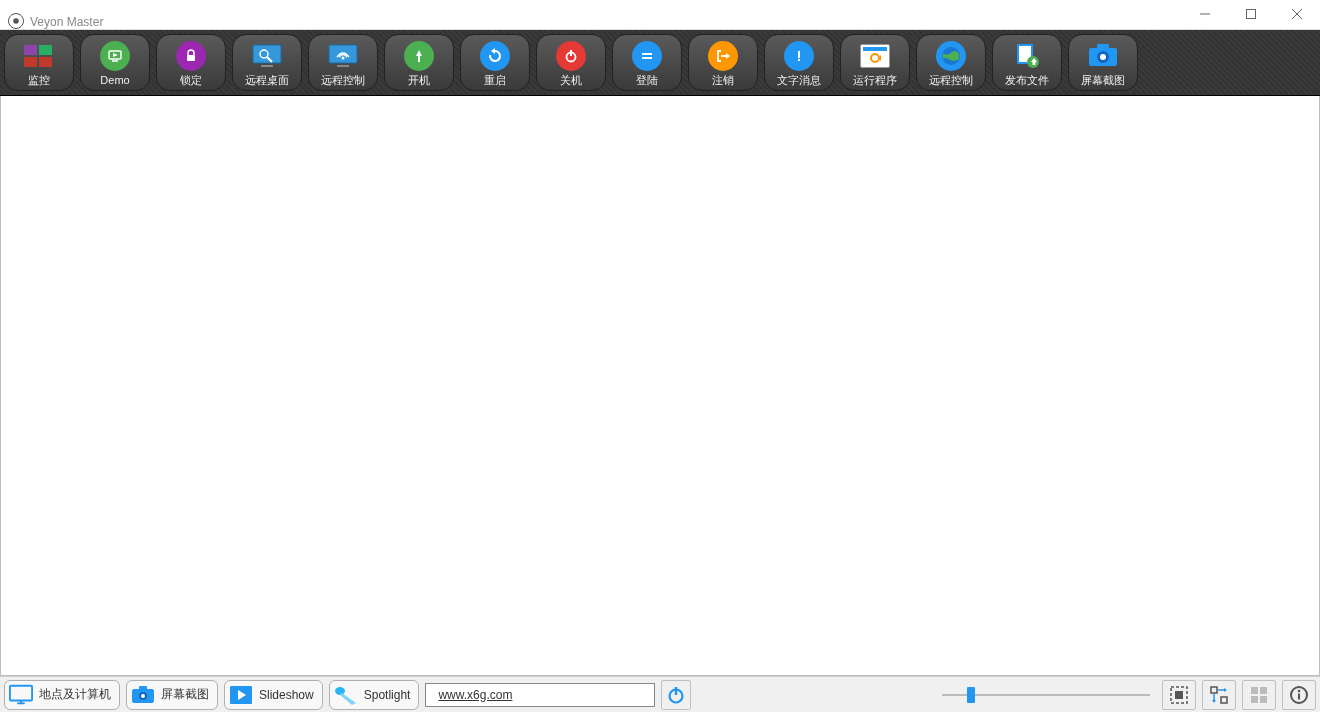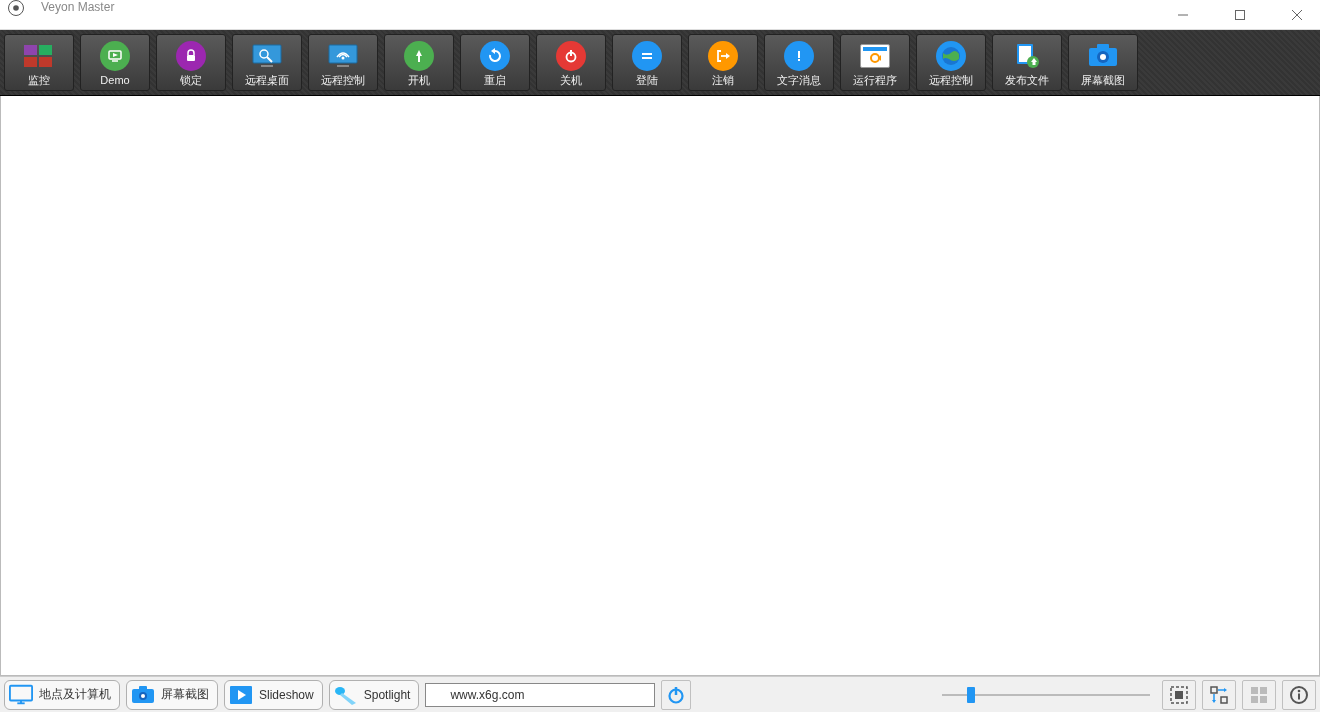--- a/index.html
+++ b/index.html
@@ -4,25 +4,24 @@
 <style>
   * { box-sizing: border-box; margin: 0; padding: 0; }
   html, body { width: 1320px; height: 712px; font-family: "Microsoft YaHei", "Segoe UI", sans-serif; overflow: hidden; background: #fff; }
   
   
   .titlebar {
     height: 30px;
     background: #fff;
     border-bottom: 1px solid #ddd;
     display: flex;
-    align-items: flex-start;
+    align-items: flex-end;
     padding-left: 8px;
     color: #888;
     font-size: 12px;
-    gap: 11px;
   }
   .titlebar .app-icon {
     width: 16px; height: 16px; margin-right: 6px;
     border: 1.5px solid #555; border-radius: 50%;
     display: flex; align-items: center; justify-content: center;
     font-size: 8px; color: #555;
   }
   .titlebar .title { flex: 0 0 auto; }
   .titlebar .spacer { flex: 1; }
   .titlebar .win-btn {
@@ -40,21 +39,21 @@
     display: flex;
     align-items: stretch;
     padding: 4px 4px;
     gap: 6px;
     border-bottom: 1px solid #000;
   }
   .tool-btn {
     width: 70px;
     background: linear-gradient(to bottom, #5a5a5a 0%, #4a4a4a 50%, #3a3a3a 100%);
     border: 1px solid #222;
-    border-radius: 3px;
+    border-radius: 14px;
     display: flex;
     flex-direction: column;
     align-items: center;
     justify-content: center;
     color: #f0f0f0;
     font-size: 11px;
     padding: 4px 0 2px 0;
     cursor: pointer;
   }
   .tool-btn .icon-wrap {
@@ -108,22 +107,23 @@
   .panel-btn .picon {
     width: 24px; height: 20px;
     display: flex; align-items: center; justify-content: center;
   }
   .search-box {
     height: 24px;
     width: 230px;
     border: 1px solid #888;
     background: #fff;
     font-size: 12px;
-    padding: 0 24px;
+    padding: 0 12px;
     color: #333;
+    text-decoration: underline;
   }
   .power-btn {
     width: 30px; height: 30px;
     background: #f0f0f0;
     border: 1px solid #c0c0c0;
     border-radius: 2px;
     display: flex; align-items: center; justify-content: center;
     cursor: pointer;
   }
   .slider-wrap {

